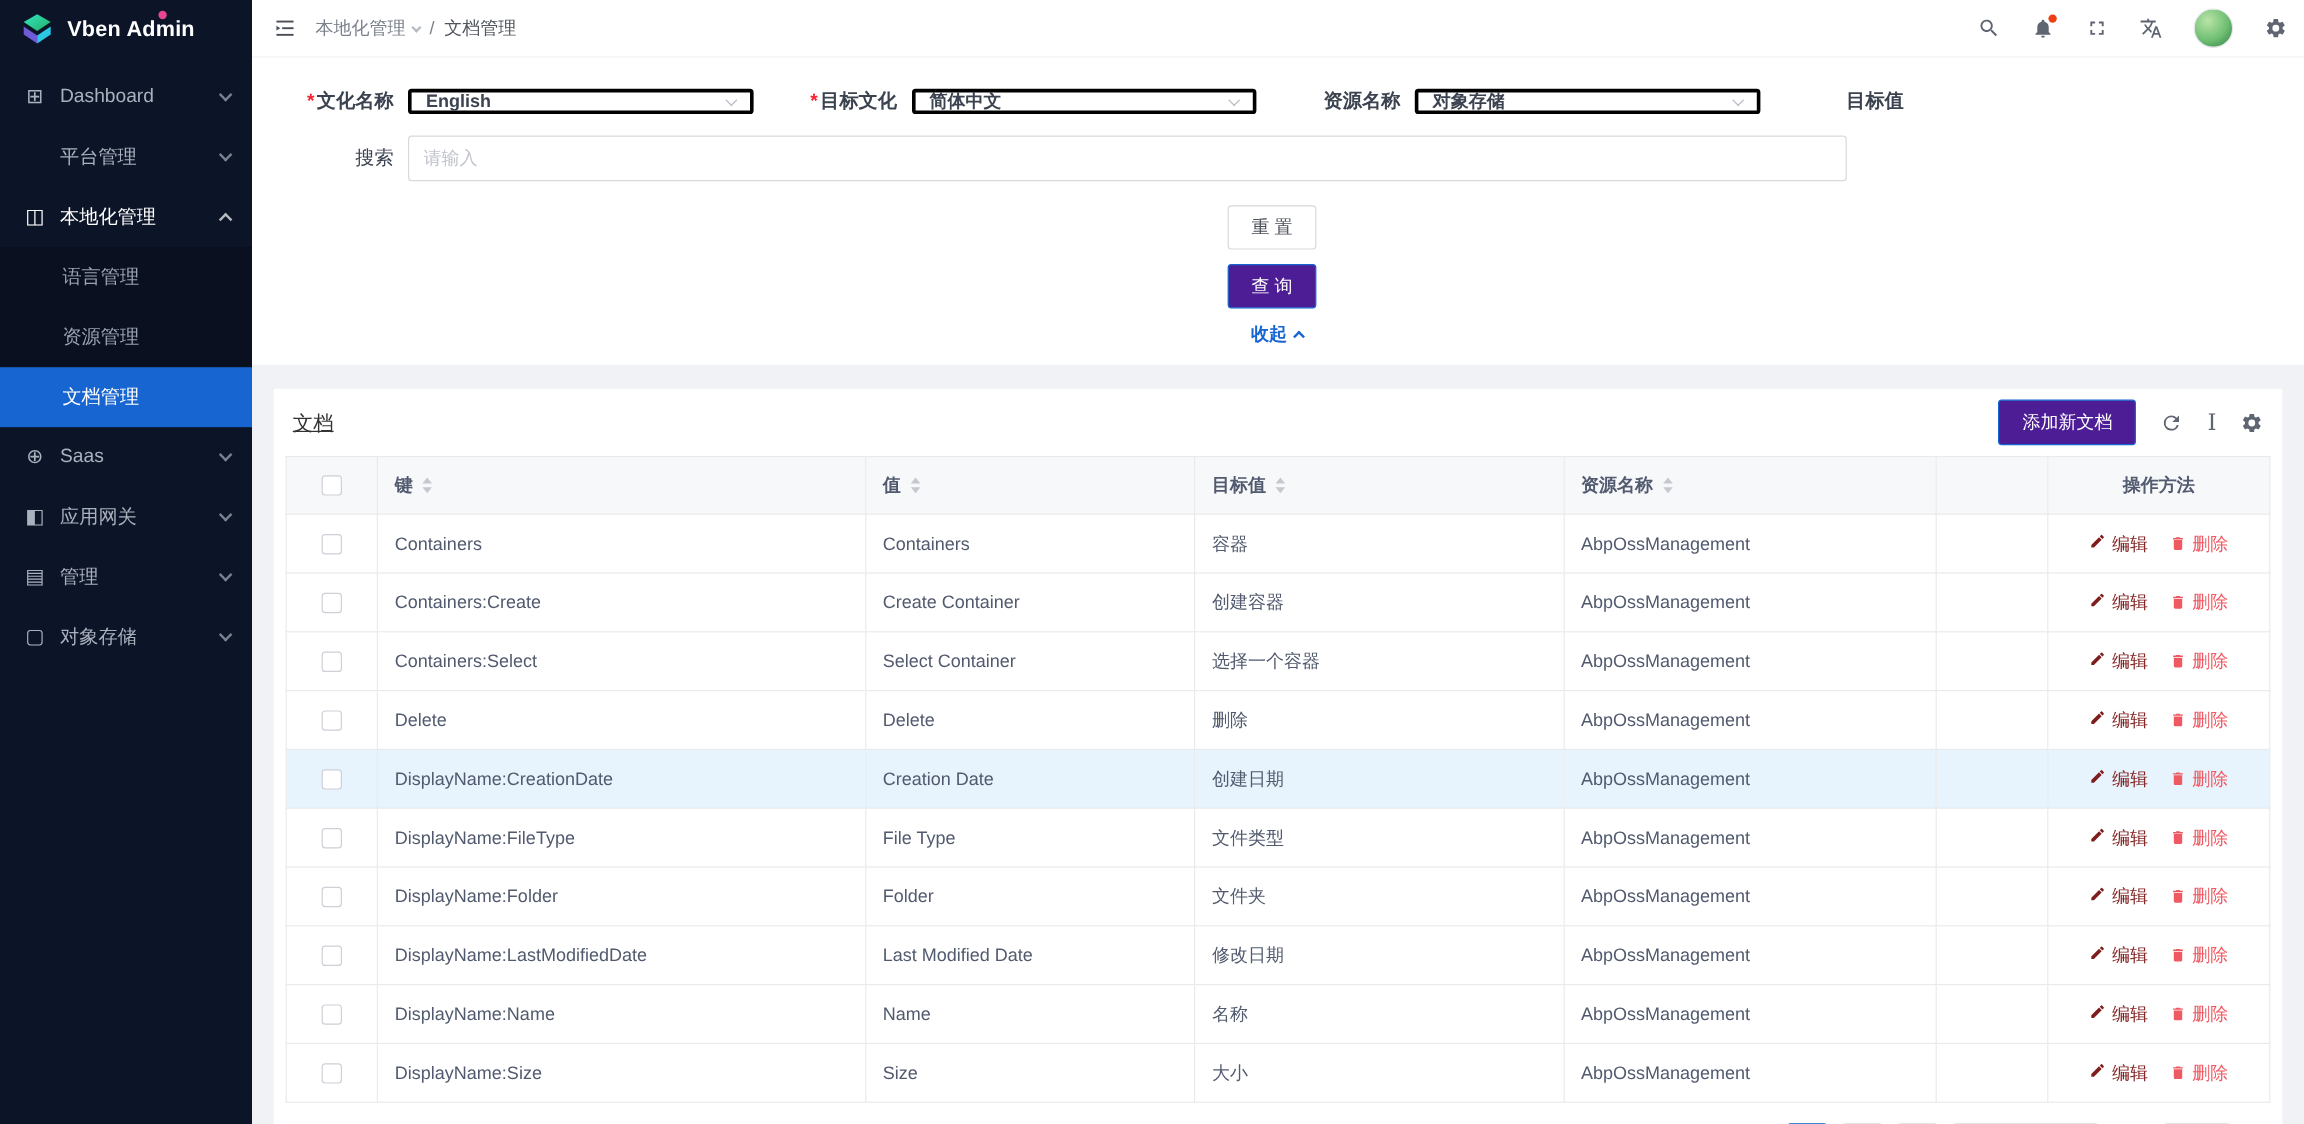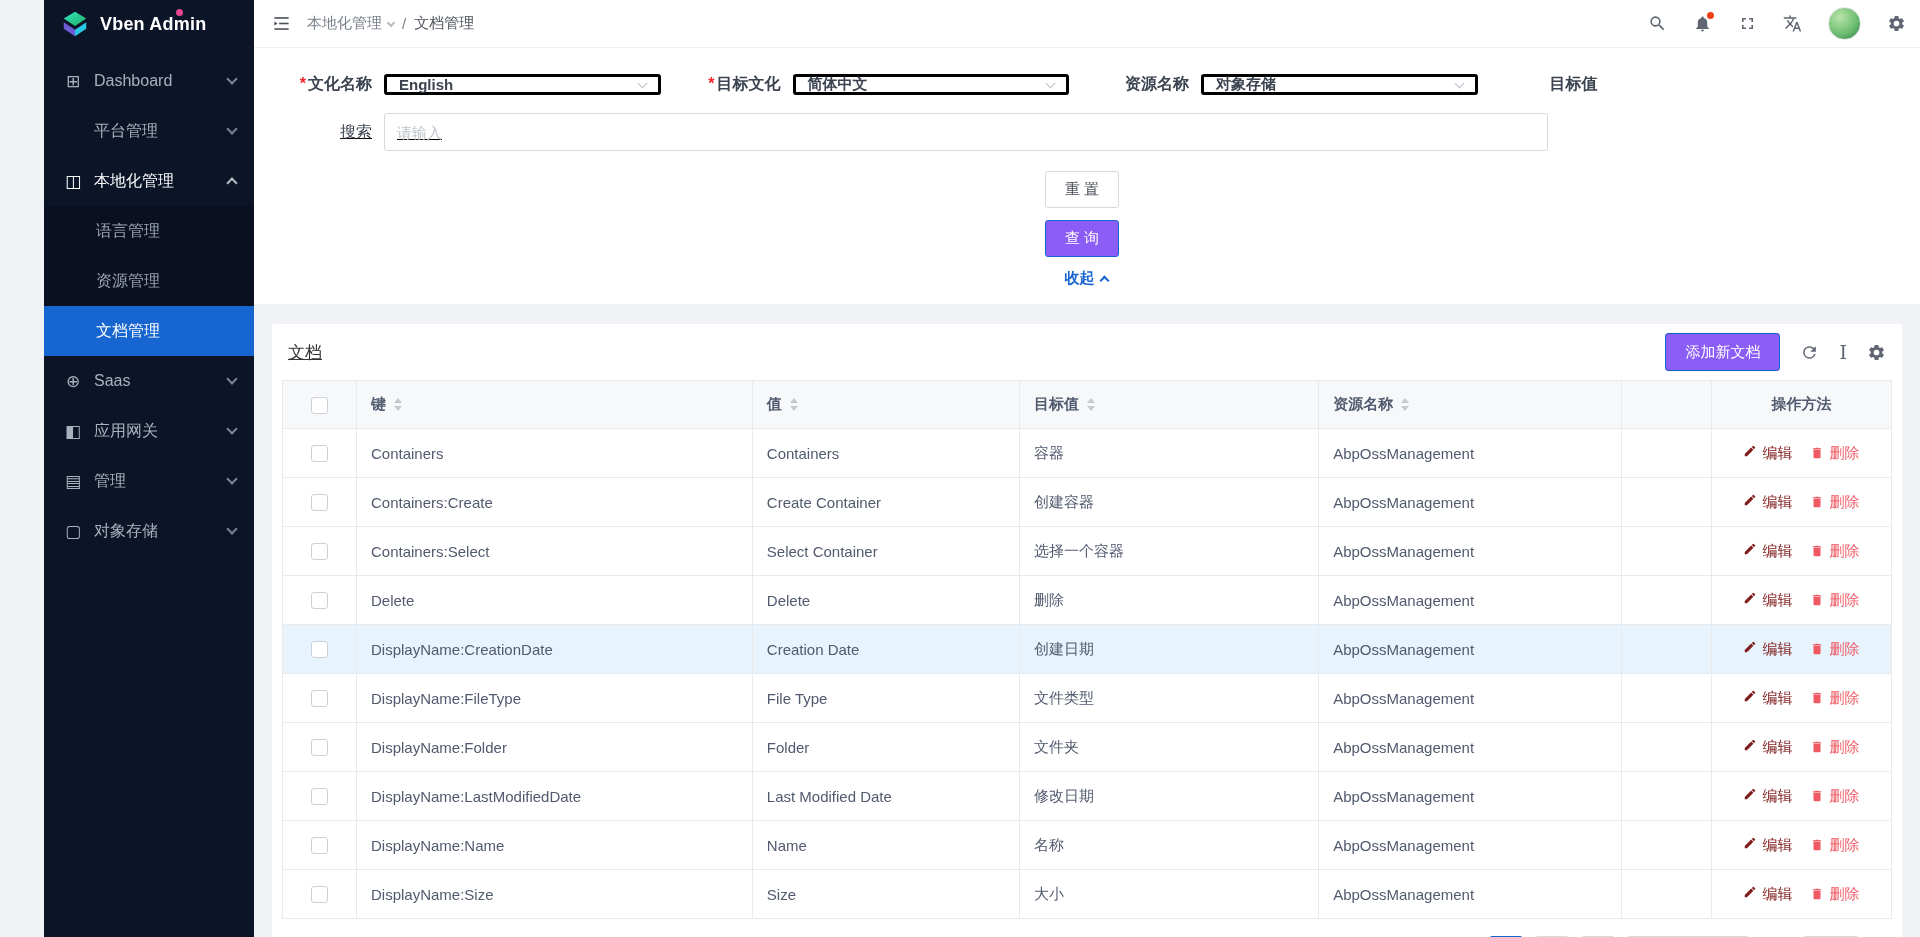--- a/index.html
+++ b/index.html
@@ -1,18 +1,18 @@
 <!DOCTYPE html>
 <html><head>
 <meta charset="utf-8">
 <style>
   * { box-sizing: border-box; margin: 0; padding: 0; }
   html, body { width: 1920px; height: 937px; overflow: hidden; background: #f0f2f5;
     font-family: "Liberation Sans", "DejaVu Sans", sans-serif; }
-  .root { display: flex; width: 100%; height: 100%; padding-left: 44px; }
+  .root { display: flex; width: 100%; height: 100%; }
 
   
   .sidebar { width: 210px; min-width: 210px; background: #0c1428; display: flex; flex-direction: column; }
   .logo { height: 48px; display: flex; align-items: center; padding: 0 16px; position: relative; }
   .logo-mark { width: 30px; height: 30px; display: block; }
   .logo-text { color: #fff; font-weight: bold; font-size: 18px; margin-left: 10px; letter-spacing: .2px; }
   .logo-dot { position: absolute; top: 9px; left: 132px; width: 7px; height: 7px; border-radius: 50%; background: #e74694; }
   .menu { flex: 1; padding-top: 8px; overflow: hidden; }
   .mi { height: 50px; display: flex; align-items: center; padding: 0 18px; font-size: 16px; color: #a9b1bd; cursor: pointer; }
   .mi .ic { width: 22px; min-width: 22px; margin-right: 10px; font-size: 17px; text-align: center; }
@@ -46,29 +46,29 @@
   .f-row1 { display: flex; }
   .f-field { flex: 1; display: flex; align-items: center; min-width: 0; padding-right: 26px; font-weight: bold; }
   .f-field:last-child { padding-right: 0; }
   .f-label { width: 106px; min-width: 106px; text-align: right; font-size: 16px; color: #3c4350; padding-right: 12px; white-space: nowrap; }
   .star { color: #f5222d; margin-right: 2px; }
   .select { flex: 1; height: 21px; border: 3px solid #000000; border-radius: 3px; background: #fff;
     display: flex; align-items: center; justify-content: space-between; padding: 0 12px; font-size: 15px; color: #3c4350; cursor: pointer; min-width: 0; }
   .select .ph { color: #c0c4cc; }
   .sel-caret { width: 7px; height: 7px; border-right: 1.7px solid #b9bec7; border-bottom: 1.7px solid #b9bec7;
     transform: rotate(45deg); margin-top: -3px; flex: none; margin-left: 8px; }
-  .f-row2 { display: flex; margin-top: 18px; text-decoration: underline; }
+  .f-row2 { display: flex; margin-top: 18px; }
   .search-wrap { display: flex; align-items: center; width: 79%; }
   .input { flex: 1; height: 38px; border: 1px solid #d9d9d9; border-radius: 3px; padding: 0 12px; font-size: 15px;
     color: #3c4350; outline: none; font-family: inherit; background: #fff; }
   .input::placeholder { color: #c0c4cc; }
   .f-actions { display: flex; justify-content: flex-end; align-items: center; margin-top: 20px; gap: 12px; flex-direction: column; }
   .btn { height: 37px; padding: 0 19px; border-radius: 3px; border: 1px solid #d9d9d9; background: #fff;
     font-size: 15px; color: #4a4f57; display: inline-flex; align-items: center; cursor: pointer; font-family: inherit; }
-  .btn.primary { background: #8b5cf6; border-color: #1765d0; color: #fff; }
+  .btn.primary { background: #4c1d95; border-color: #1765d0; color: #fff; }
   .link { color: #1765d0; font-size: 15px; display: inline-flex; align-items: center; gap: 6px; cursor: pointer; margin-left: 8px; font-weight: bold; }
   .link .chev { border-color: #1765d0; opacity: 1; width: 7px; height: 7px; }
 
   
   .card { background: #fff; margin: 20px 18px 0; border-radius: 2px; padding: 0 10px; }
   .card-head { height: 56px; display: flex; align-items: center; padding: 0 6px; }
   .card-title { font-size: 17px; color: #333; text-decoration: underline; }
   .card-tools { margin-left: auto; display: flex; align-items: center; gap: 20px; color: #5f6672; }
   .serif-i { font-family: "DejaVu Serif", serif; font-size: 19px; line-height: 1; color: #5f6672; cursor: pointer; }
 

